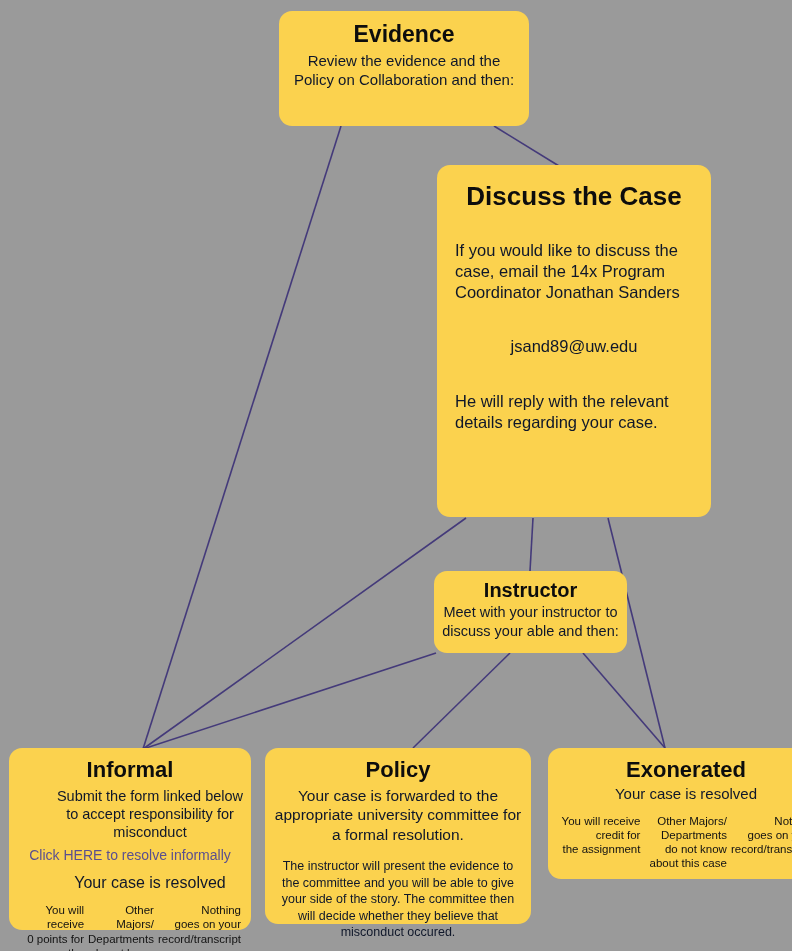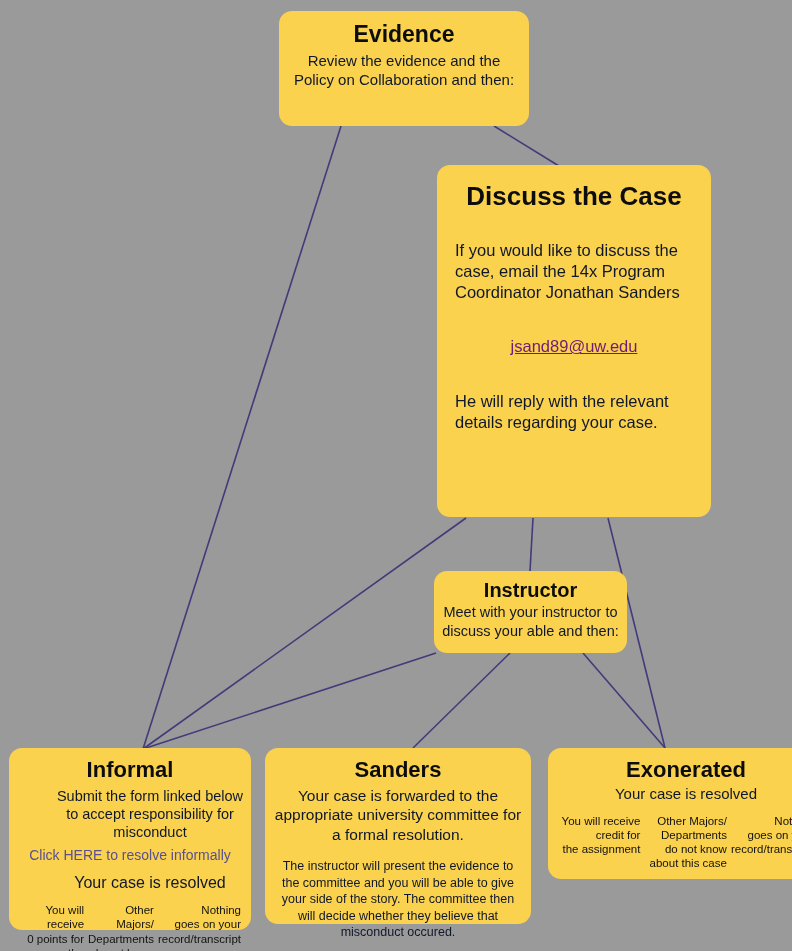--- a/index.html
+++ b/index.html
@@ -40,23 +40,22 @@
   }
   .node-body {
     color: #0f172a;
     line-height: 1.26;
   }
   .link-text {
     color: #5a4f8f;
     line-height: 1.25;
   }
   .email-text {
-    color: #701a75;
+    color: #0f172a;
     line-height: 1.25;
-    text-decoration: underline;
   }
 
   
   #node-evidence {
     left: 279px; top: 11px; width: 250px; height: 115px;
     padding: 11px 10px 0 10px;
   }
   #node-evidence .node-title { font-size: 23px; margin-bottom: 4px; }
   #node-evidence .node-body { font-size: 15px; }
 
@@ -163,21 +162,21 @@
     <div class="link-text">Click HERE to resolve informally</div>
     <div class="node-body resolved">Your case is resolved</div>
     <div class="outcomes">
       <div class="outcome-col">You will receive<br>0 points for<br>the assignment</div>
       <div class="outcome-col">Other Majors/<br>Departments<br>do not know<br>about this case</div>
       <div class="outcome-col">Nothing<br>goes on your<br>record/transcript</div>
     </div>
   </div>
 
   <div class="node" id="node-forward">
-    <div class="node-title">Sanders</div>
+    <div class="node-title">Policy</div>
     <div class="node-body">Your case is forwarded to the appropriate university committee for a formal resolution.</div>
     <div class="node-body detail">The instructor will present the evidence to the committee and you will be able to give your side of the story.  The committee then will decide whether they believe that misconduct occured.</div>
   </div>
 
   <div class="node" id="node-exonerated">
     <div class="node-title">Exonerated</div>
     <div class="node-body">Your case is resolved</div>
     <div class="outcomes">
       <div class="outcome-col">You will receive<br>credit for<br>the assignment</div>
       <div class="outcome-col">Other Majors/<br>Departments<br>do not know<br>about this case</div>

